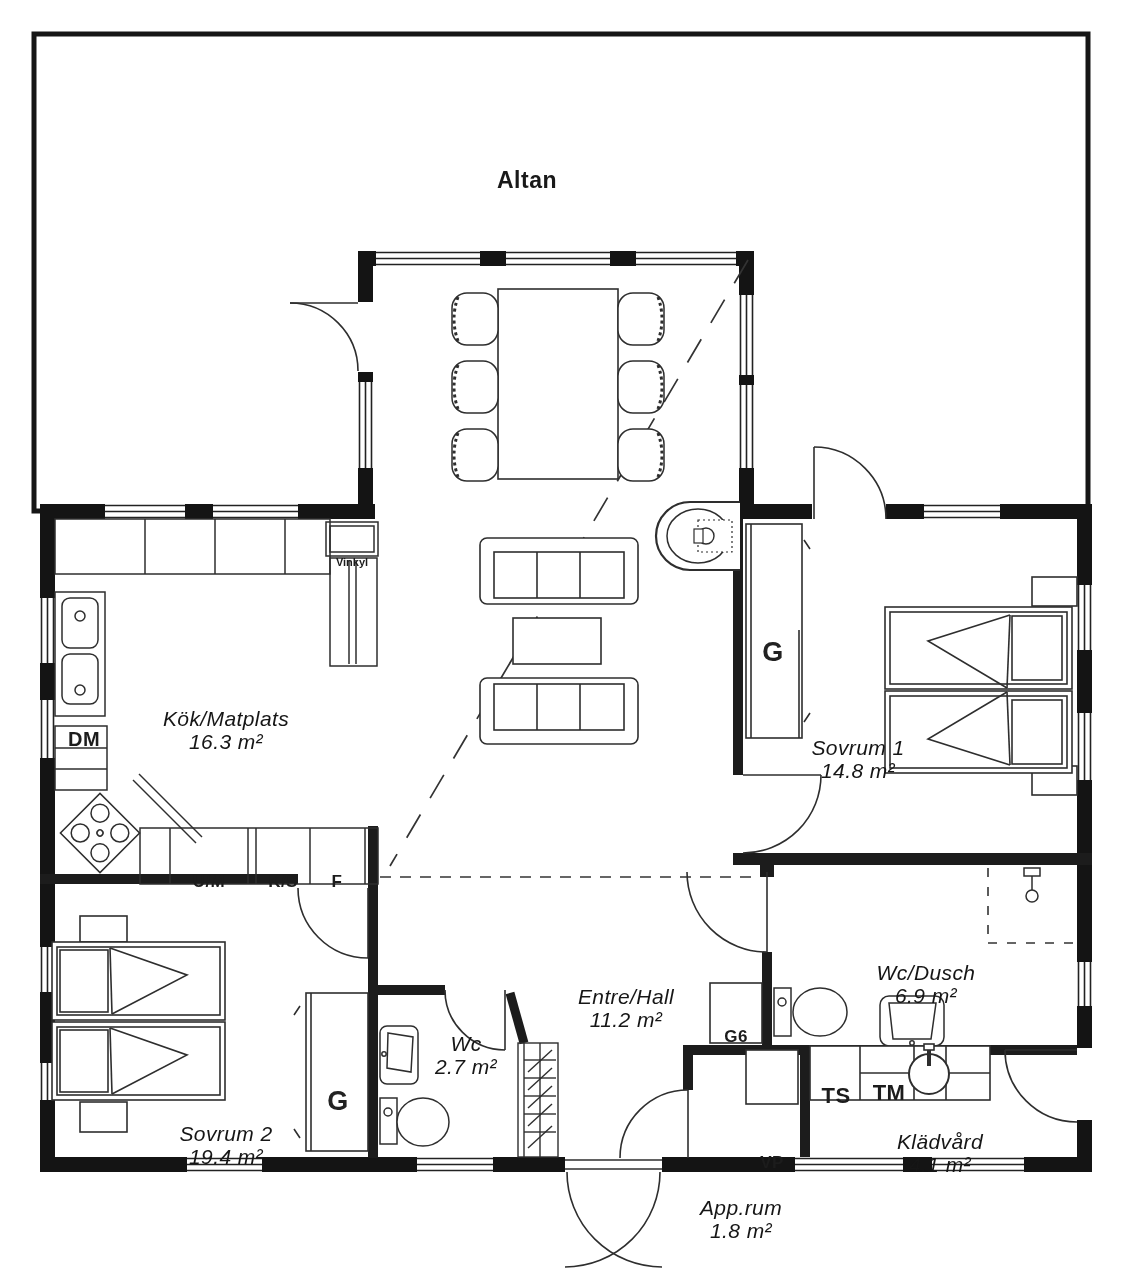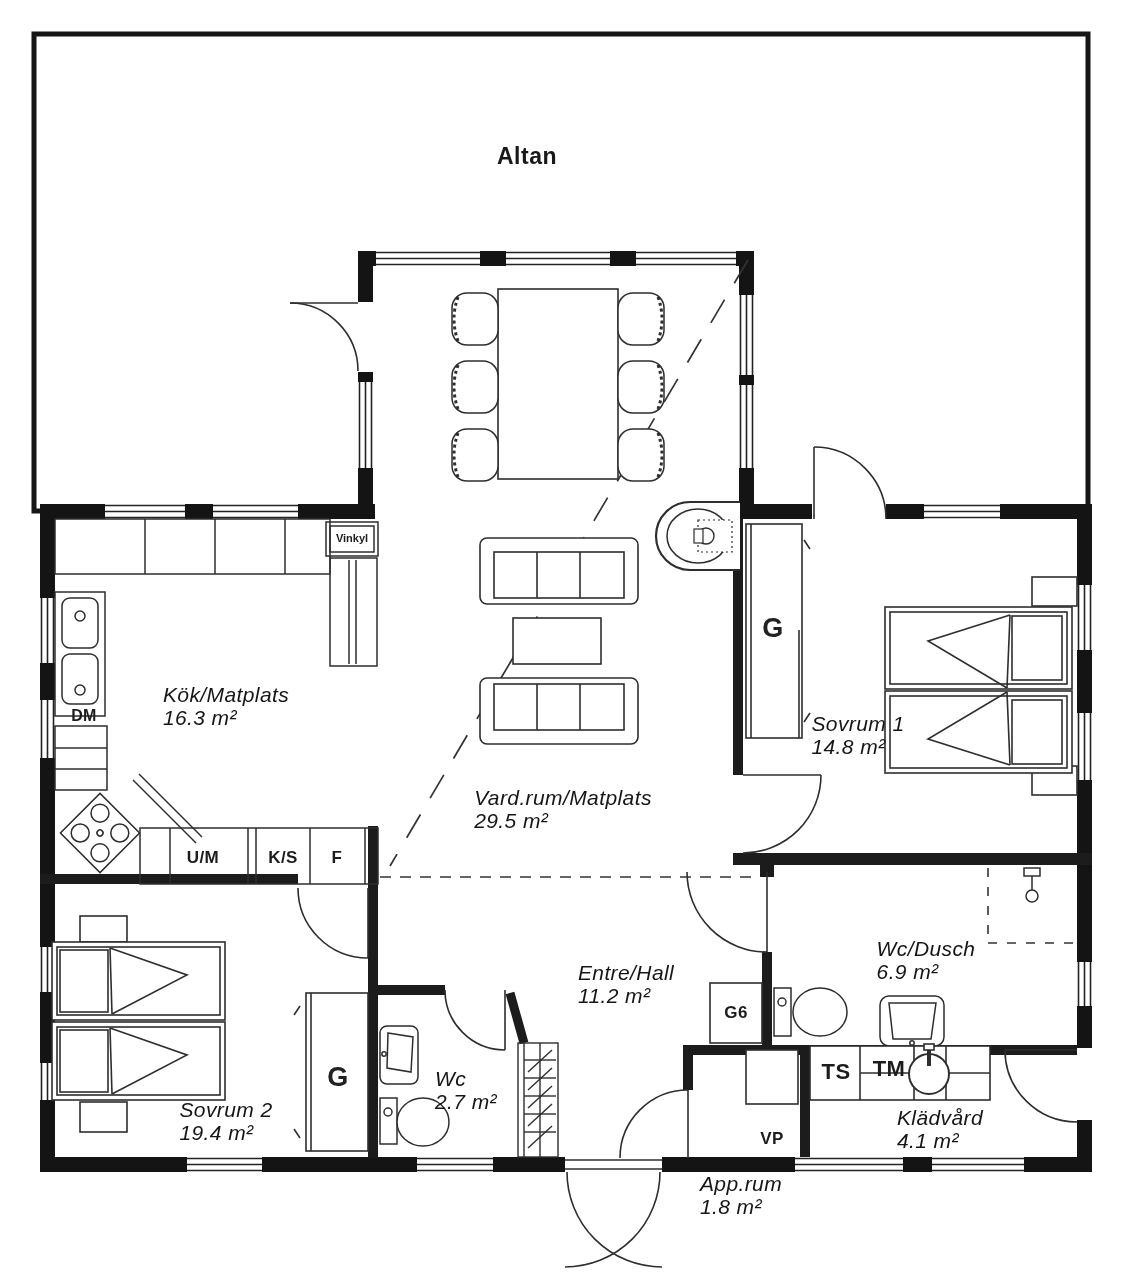--- a/index.html
+++ b/index.html
@@ -1,26 +1,26 @@
 <!DOCTYPE html>
 <html><head>
 <meta charset="utf-8">
 <style>
   html,body{margin:0;padding:0;background:#fff;}
   .plan-wrap{position:relative;width:1122px;height:1284px;background:#fff;overflow:hidden;
              font-family:"Liberation Sans", sans-serif;color:#111;}
   .plan-wrap svg{position:absolute;left:0;top:0;}
-  .lbl{position:absolute;transform:translate(-50%,-50%);text-align:left;white-space:nowrap;
-       line-height:1.08;letter-spacing:.4px;}
+  .lbl{position:absolute;transform:translate(-50%,-50%);text-align:center;white-space:nowrap;
+       line-height:1.08;letter-spacing:.4px;margin-top:24px;}
   .room-label{font-size:21px;color:#161616;font-style:italic;}
   .room-label .nm,.room-label .ar{display:block;}
   .outdoor-label{font-size:23px;font-weight:bold;letter-spacing:.5px;color:#191919;}
   .fix{font-size:17px;color:#1c1c1c;font-weight:bold;}
   .fix.small{font-size:11px;letter-spacing:0;}
-  .fix.dm{font-size:16px;}
+  .fix.dm{font-size:20px;}
   .fix.big-g{font-size:27px;color:#222;}
   .fix.appl{font-size:22px;}
 </style>
 </head>
 <body>
 
 <div class="plan-wrap">
 
 <svg width="1122" height="1284" viewBox="0 0 1122 1284">
 
@@ -399,33 +399,29 @@
         <line x1="528" y1="1148" x2="552" y2="1126"></line>
   </g>
 </svg>
 
 <div class="lbl outdoor-label" style="left:527px;top:156px">Altan</div>
 
 <div class="lbl room-label" style="left:226px;top:707px">
   <span class="nm">Kök/Matplats</span>
       <span class="ar">16.3 m²</span>
 </div>
-<div class="lbl room-label" style="left:563px;top:810px">
-  <span class="nm">Vard.rum/Matplats</span>
-      <span class="ar">29.5 m²</span>
-</div>
 <div class="lbl room-label" style="left:858px;top:736px">
   <span class="nm">Sovrum 1</span>
       <span class="ar">14.8 m²</span>
 </div>
 <div class="lbl room-label" style="left:226px;top:1122px">
   <span class="nm">Sovrum 2</span>
       <span class="ar">19.4 m²</span>
 </div>
-<div class="lbl room-label" style="left:466px;top:1091px">
+<div class="lbl room-label" style="left:466px;top:1032px">
   <span class="nm">Wc</span>
       <span class="ar">2.7 m²</span>
 </div>
 <div class="lbl room-label" style="left:626px;top:985px">
   <span class="nm">Entre/Hall</span>
       <span class="ar">11.2 m²</span>
 </div>
 <div class="lbl room-label" style="left:926px;top:961px">
   <span class="nm">Wc/Dusch</span>
       <span class="ar">6.9 m²</span>
@@ -433,21 +429,21 @@
 <div class="lbl room-label" style="left:741px;top:1196px">
   <span class="nm">App.rum</span>
       <span class="ar">1.8 m²</span>
 </div>
 <div class="lbl room-label" style="left:940px;top:1130px">
   <span class="nm">Klädvård</span>
       <span class="ar">4.1 m²</span>
 </div>
 
 <div class="lbl fix dm" style="left:84px;top:716px">DM</div>
-<div class="lbl fix" style="left:203px;top:858px">U/M</div>
+<div class="lbl fix" style="left:209px;top:858px">U/M</div>
 <div class="lbl fix" style="left:283px;top:858px">K/S</div>
 <div class="lbl fix" style="left:337px;top:858px">F</div>
 <div class="lbl fix small" style="left:352px;top:539px">Vinkyl</div>
 <div class="lbl fix big-g" style="left:773px;top:629px">G</div>
 <div class="lbl fix big-g" style="left:338px;top:1078px">G</div>
 <div class="lbl fix" style="left:736px;top:1013px">G6</div>
 <div class="lbl fix" style="left:772px;top:1139px">VP</div>
 <div class="lbl fix appl" style="left:836px;top:1072px">TS</div>
 <div class="lbl fix appl" style="left:889px;top:1069px">TM</div>
 

